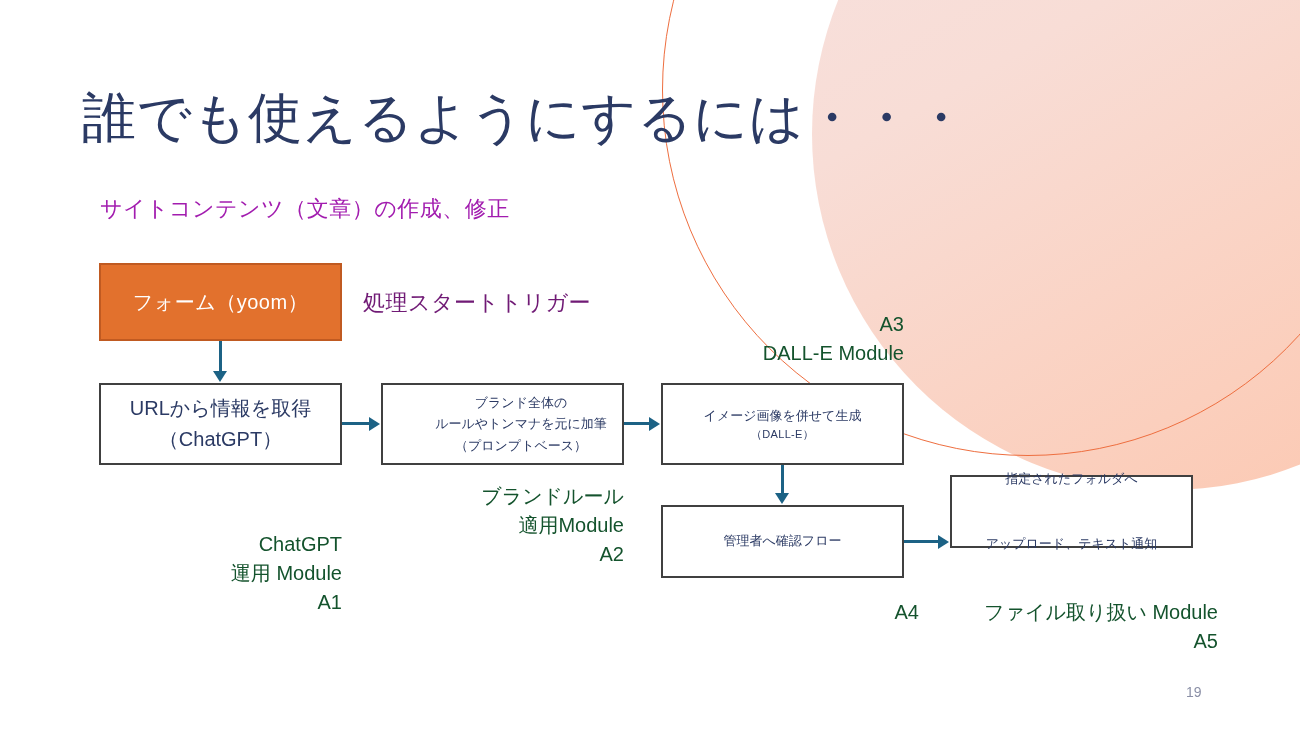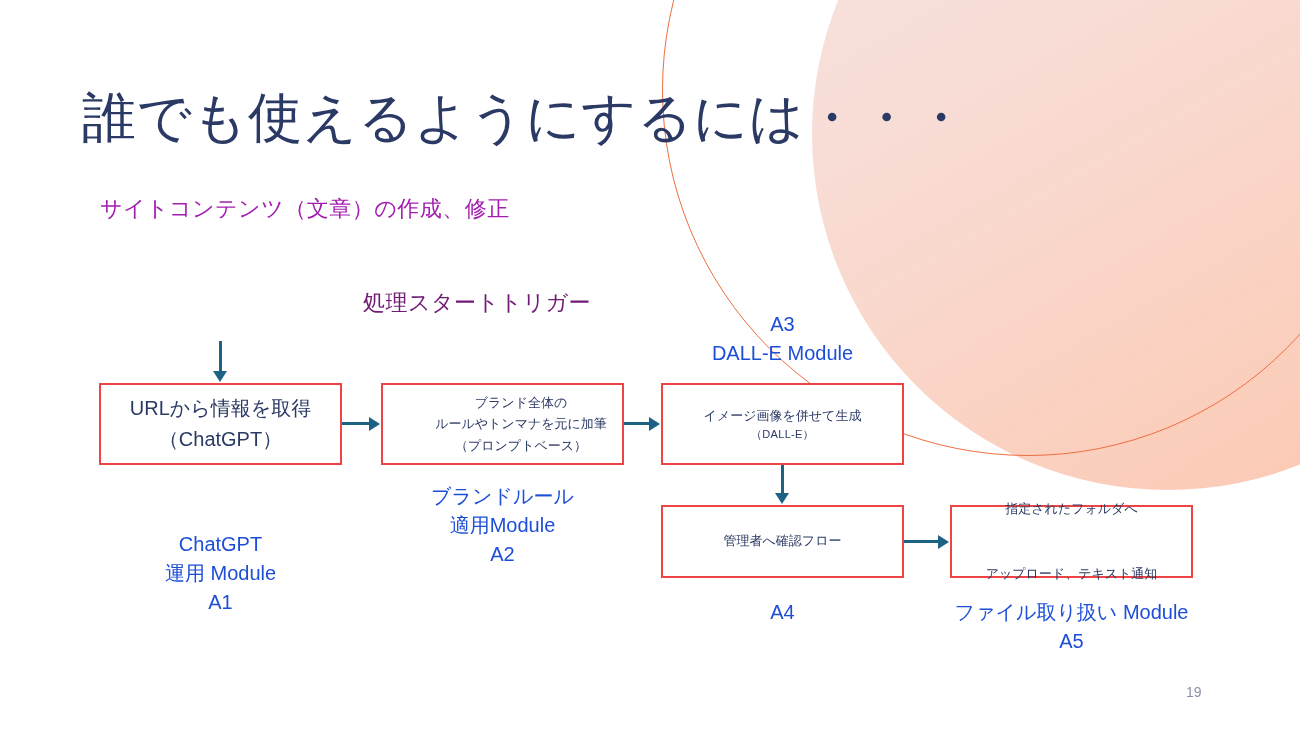--- a/index.html
+++ b/index.html
@@ -91,43 +91,43 @@
     letter-spacing: 0.5px;
     color: #701a75;
     white-space: nowrap;
   }
 
   
   .flow-box {
     position: absolute;
     box-sizing: border-box;
     background: #ffffff;
-    border: 2px solid #ef4444;
+    border: 2px solid #404040;
     display: flex;
     flex-direction: column;
     align-items: center;
     justify-content: center;
     color: #2b3a64;
     text-align: center;
   }
   .flow-box .line { display: block; white-space: nowrap; }
 
   #box-a1 { left: 99px;  top: 383px; width: 243px; height: 82px; font-size: 20px; line-height: 1.55; }
   #box-a2 { left: 381px; top: 383px; width: 243px; height: 82px; font-size: 13px; line-height: 1.62; padding-left: 37px; }
   #box-a3 { left: 661px; top: 383px; width: 243px; height: 82px; font-size: 13px; line-height: 1.62; }
   #box-a4 { left: 661px; top: 505px; width: 243px; height: 73px; font-size: 13px; line-height: 1.6; }
-  #box-a5 { left: 950px; top: 505px; width: 243px; height: 73px; font-size: 13px; line-height: 1.6; gap: 44px; }
+  #box-a5 { left: 950px; top: 475px; width: 243px; height: 73px; font-size: 13px; line-height: 1.6; gap: 44px; }
 
   .small-caps { font-size: 11px; letter-spacing: 0.3px; }
 
   
   .caption {
     position: absolute;
-    color: #1d4ed8;
-    text-align: center;
+    color: #14532d;
+    text-align: right;
     line-height: 1.45;
     white-space: nowrap;
   }
   .caption .line { display: block; }
   #cap-a1 { left: 99px;  top: 482px; width: 243px; font-size: 20px; margin-top: 48px; }
   #cap-a2 { left: 381px; top: 482px; width: 243px; font-size: 20px; }
   #cap-a3 { left: 661px; top: 310px; width: 243px; font-size: 20px; }
   #cap-a4 { left: 646px; top: 598px; width: 273px; font-size: 20px; }
   #cap-a5 { left: 925px; top: 598px; width: 293px; font-size: 20px; }
 
@@ -181,20 +181,23 @@
 <div id="slide">
 
   <div class="deco-layer">
     <div class="deco-filled-circle"></div>
     <div class="deco-outline-circle"></div>
   </div>
 
   <div class="slide-title">誰でも使えるようにするには・・・</div>
   <div class="slide-subtitle">サイトコンテンツ（文章）の作成、修正</div>
 
+  <div class="form-box">
+    <span>フォーム（yoom）</span>
+  </div>
   <div class="trigger-label">処理スタートトリガー</div>
 
   <div class="flow-box" id="box-a1">
     <span class="line">URLから情報を取得</span>
     <span class="line">（ChatGPT）</span>
   </div>
 
   <div class="flow-box" id="box-a2">
     <span class="line">ブランド全体の</span>
     <span class="line">ルールやトンマナを元に加筆</span>

